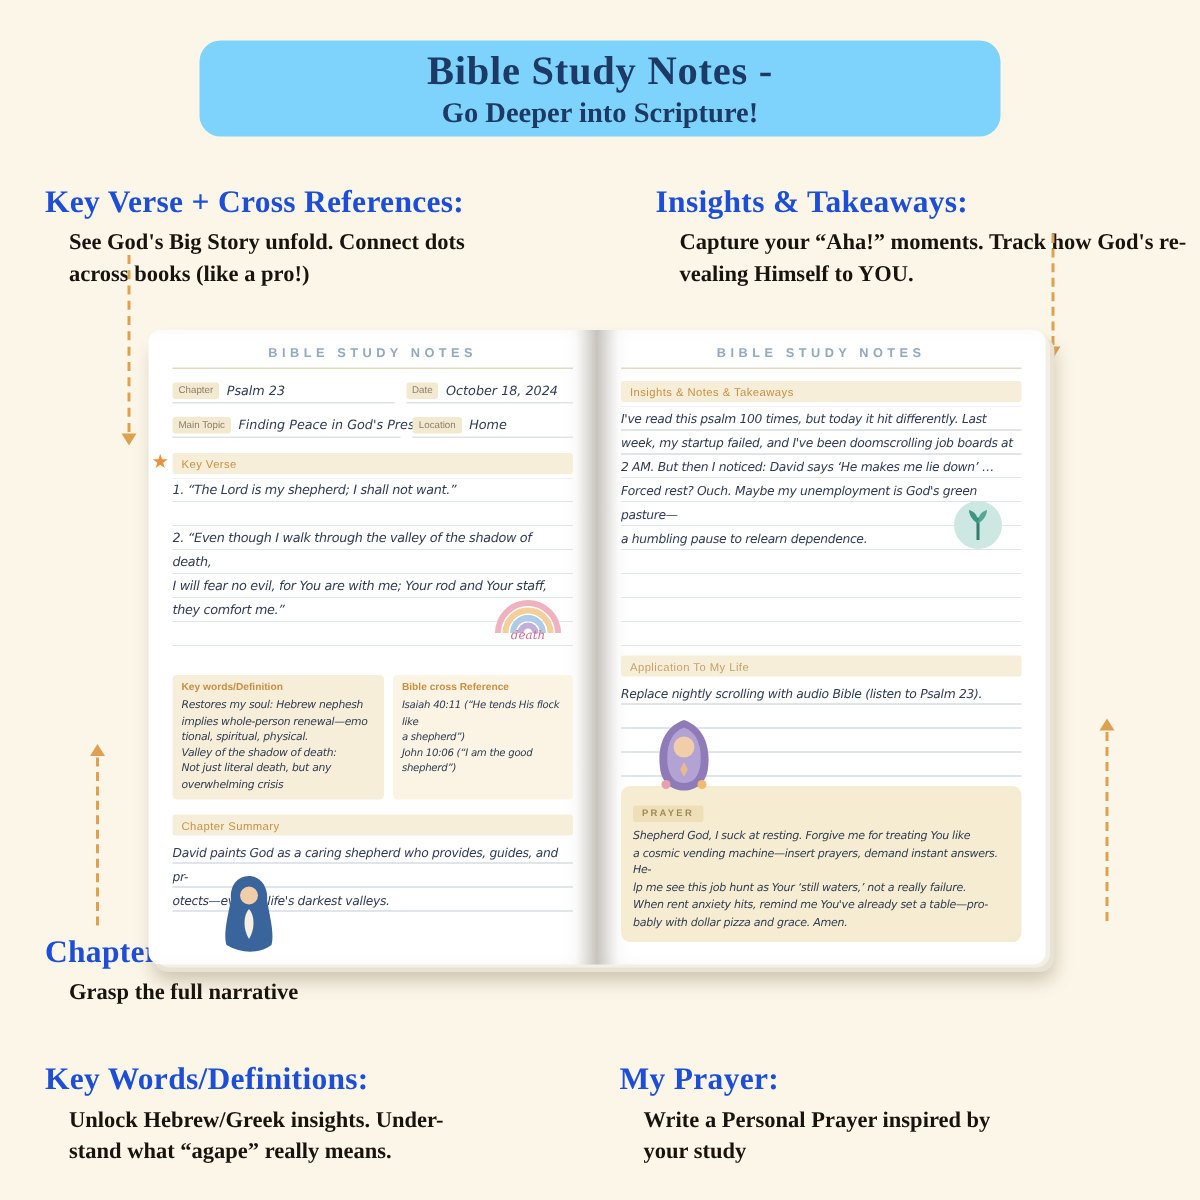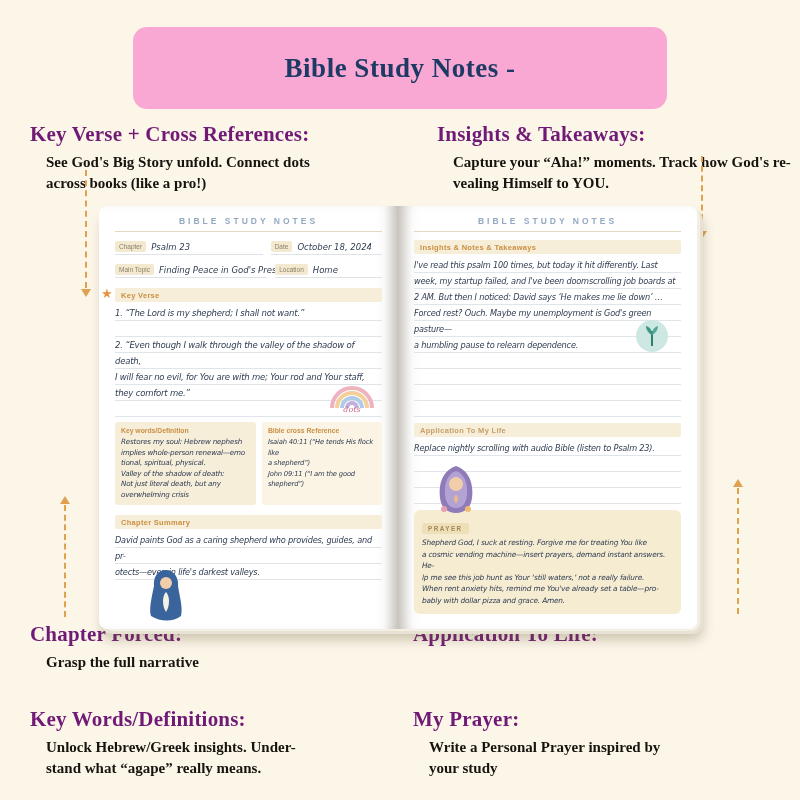--- a/index.html
+++ b/index.html
@@ -1,26 +1,26 @@
 <!DOCTYPE html>
 <html><head>
 <meta charset="utf-8">
 <title>Bible Study Notes</title>
 <style>
   html,body{margin:0;padding:0;}
   .page{position:relative;width:800px;height:800px;background:#fcf6e9;font-family:"Liberation Serif",serif;overflow:hidden;}
 
   
-  .banner{position:absolute;left:133px;top:27px;width:534px;height:82px;background:#f9a8d4;border-radius:14px;display:flex;flex-direction:column;align-items:center;justify-content:center;gap:2px;color:#1d3a64;}
+  .banner{position:absolute;left:133px;top:27px;width:534px;height:64px;background:#7dd3fc;border-radius:14px;display:flex;flex-direction:column;align-items:center;justify-content:center;gap:2px;color:#1d3a64;}
   .banner-l1{font-size:27px;font-weight:bold;letter-spacing:.5px;}
   .banner-l2{font-size:19px;font-weight:bold;}
 
   
   .callout{position:absolute;}
-  .callout h2{font-size:21px;font-weight:bold;color:#701a75;margin:0;letter-spacing:.2px;}
+  .callout h2{font-size:21px;font-weight:bold;color:#1d4ed8;margin:0;letter-spacing:.2px;}
   .callout p{font-size:15px;font-weight:bold;color:#17130e;margin:5px 16px 0;line-height:21px;white-space:pre-line;}
   .c-tl{left:30px;top:122px;width:372px;}
   .c-tr{left:437px;top:122px;width:376px;}
   .c-bl1{left:30px;top:622px;width:360px;}
   .c-br1{left:413px;top:622px;width:382px;}
   .c-bl2{left:30px;top:707px;width:360px;}
   .c-br2{left:413px;top:707px;width:382px;}
 
   
   .connector{position:absolute;width:0;border-left:2px dashed #dfa14f;}
@@ -30,51 +30,51 @@
   .conn-br{left:737px;top:488px;height:126px;}
   .arrow{position:absolute;width:0;height:0;}
   .a-down{border-left:5px solid transparent;border-right:5px solid transparent;border-top:8px solid #dfa14f;}
   .a-up{border-left:5px solid transparent;border-right:5px solid transparent;border-bottom:8px solid #dfa14f;}
   .ar-tl{left:81px;top:289px;}
   .ar-tr{left:697px;top:231px;}
   .ar-bl{left:60px;top:496px;}
   .ar-br{left:733px;top:479px;}
 
   
-  .notebook{position:absolute;left:99px;top:206px;width:598px;height:423px;}
+  .notebook{position:absolute;left:99px;top:220px;width:598px;height:423px;}
   .stack{position:absolute;left:3px;right:-6px;top:4px;bottom:-5px;background:#e7e2d4;border-radius:10px;box-shadow:0 6px 12px rgba(110,95,60,.32);}
   .stack2{position:absolute;left:5px;right:-3px;top:2px;bottom:-2px;background:#f3efe4;border-radius:9px;}
   .nb-pages{position:absolute;inset:0;display:flex;}
   .pg{width:299px;height:423px;background:#ffffff;position:relative;padding:10px 16px;box-sizing:border-box;}
   .pg-left{border-radius:8px 0 0 8px;box-shadow:inset -16px 0 20px -16px rgba(60,50,30,.35);}
   .pg-right{border-radius:0 8px 8px 0;box-shadow:inset 16px 0 20px -16px rgba(60,50,30,.35);}
   .spine{position:absolute;left:50%;top:0;bottom:0;width:28px;transform:translateX(-50%);background:linear-gradient(to right,rgba(0,0,0,0),rgba(90,78,52,.16),rgba(0,0,0,0));pointer-events:none;}
 
   .nb-header{font-family:"Liberation Sans",sans-serif;font-size:8.5px;font-weight:bold;letter-spacing:3px;color:#92a9c0;text-align:center;padding-bottom:5px;border-bottom:1px solid #e3d9c2;}
 
   .fieldrow{display:flex;margin-top:9px;}
   .fcell{display:flex;align-items:flex-end;border-bottom:1px solid #dfe3e8;padding-bottom:2px;}
   .fc1{width:57%;}
   .fc2{width:43%;margin-left:8px;}
   .pill{font-family:"Liberation Sans",sans-serif;font-size:6.5px;color:#8d8267;background:#f3e9d0;padding:2px 4px;border-radius:2px;white-space:nowrap;}
   .hw{font-style:italic;color:#2e3c52;font-family:"DejaVu Sans",sans-serif;}
   .fval{font-size:8.5px;margin-left:5px;white-space:nowrap;}
 
   .band{position:relative;margin-top:10px;background:#f6eed8;height:14px;display:flex;align-items:center;padding-left:6px;border-radius:2px;}
-  .band-label{font-family:"Liberation Sans",sans-serif;font-size:7.5px;font-weight:bold;color:#cb8f43;letter-spacing:.3px;}
+  .band-label{font-family:"Liberation Sans",sans-serif;font-size:7.5px;font-weight:normal;color:#cb8f43;letter-spacing:.3px;}
   .band-label.muted{color:#c7a06a;}
   .star{position:absolute;left:-14px;top:-1px;color:#e8923d;font-size:13px;line-height:13px;}
 
   .ruled{background-image:repeating-linear-gradient(to bottom,rgba(0,0,0,0) 0 15px,#e0e5ea 15px 16px);font-size:8.5px;line-height:16px;white-space:pre-line;color:#2e3c52;font-style:italic;font-family:"DejaVu Sans",sans-serif;letter-spacing:-.2px;overflow:hidden;}
   .verse-area{position:relative;margin-top:3px;}
   .verse-text{height:112px;}
   .rainbow{position:absolute;right:6px;bottom:2px;width:48px;height:34px;}
   .love{position:absolute;left:0;right:0;bottom:1px;text-align:center;font-size:8px;color:#d06a8c;font-style:italic;font-family:"DejaVu Serif",serif;}
 
-  .boxrow{display:flex;gap:6px;margin-top:5px;}
+  .boxrow{display:flex;gap:6px;margin-top:19px;}
   .kbox{border-radius:3px;padding:5px 6px;box-sizing:border-box;}
   .kbox1{width:54%;background:#f7eeda;}
   .kbox2{width:46%;background:#fbf4e4;}
   .blabel{font-family:"Liberation Sans",sans-serif;font-size:6.8px;font-weight:bold;color:#cb8f43;margin-bottom:3px;}
   .btext{font-size:7.2px;line-height:10.5px;white-space:pre-line;letter-spacing:-.2px;}
   .btext2{font-size:6.8px;}
 
   .sum-text{height:48px;margin-top:3px;font-size:8.2px;}
   .mary{position:absolute;left:44px;bottom:5px;width:46px;height:58px;}
 
@@ -88,20 +88,21 @@
   .pr-text{font-size:7.4px;line-height:11.5px;white-space:pre-line;letter-spacing:-.2px;}
   .praying{position:absolute;left:16px;top:-48px;width:52px;height:54px;}
 </style>
 </head>
 <body>
 
 <div class="page">
 
   <div class="banner">
     <div class="banner-l1">Bible Study Notes -</div>
+    <div class="banner-l2">Go Deeper into Scripture!</div>
   </div>
 
   <div class="callout c-tl">
     <h2>Key Verse + Cross References:</h2>
     <p>See God's Big Story unfold. Connect dots
 across books (like a pro!)</p>
   </div>
   <div class="callout c-tr">
     <h2>Insights &amp; Takeaways:</h2>
     <p>Capture your “Aha!” moments. Track how God's re-
@@ -173,39 +174,39 @@
 2. “Even though I walk through the valley of the shadow of death,
 I will fear no evil, for You are with me; Your rod and Your staff,
 they comfort me.”</div>
           <div class="rainbow">
             <svg width="48" height="34" viewBox="0 0 48 34">
               <path d="M4 27 a20 20 0 0 1 40 0" fill="none" stroke="#efb3c0" stroke-width="4"></path>
               <path d="M9 27 a15 15 0 0 1 30 0" fill="none" stroke="#f4cf9a" stroke-width="4"></path>
               <path d="M14 27 a10 10 0 0 1 20 0" fill="none" stroke="#aecbe8" stroke-width="4"></path>
               <path d="M19 27 a5 5 0 0 1 10 0" fill="none" stroke="#c3aedd" stroke-width="4"></path>
             </svg>
-            <span class="love">dots</span>
+            <span class="love">death</span>
           </div>
         </div>
 
         <div class="boxrow">
           <div class="kbox kbox1">
             <div class="blabel">Key words/Definition</div>
             <div class="hw btext">Restores my soul: Hebrew nephesh
 implies whole-person renewal—emo
 tional, spiritual, physical.
 Valley of the shadow of death:
 Not just literal death, but any
 overwhelming crisis</div>
           </div>
           <div class="kbox kbox2">
             <div class="blabel">Bible cross Reference</div>
             <div class="hw btext btext2">Isaiah 40:11 (“He tends His flock like
 a shepherd”)
-John 09:11 (“I am the good
+John 10:06 (“I am the good
 shepherd”)</div>
           </div>
         </div>
 
         <div class="band">
           <span class="band-label">Chapter Summary</span>
         </div>
         <div class="ruled sum-text">David paints God as a caring shepherd who provides, guides, and pr-
 otects—even in life's darkest valleys.</div>
 

